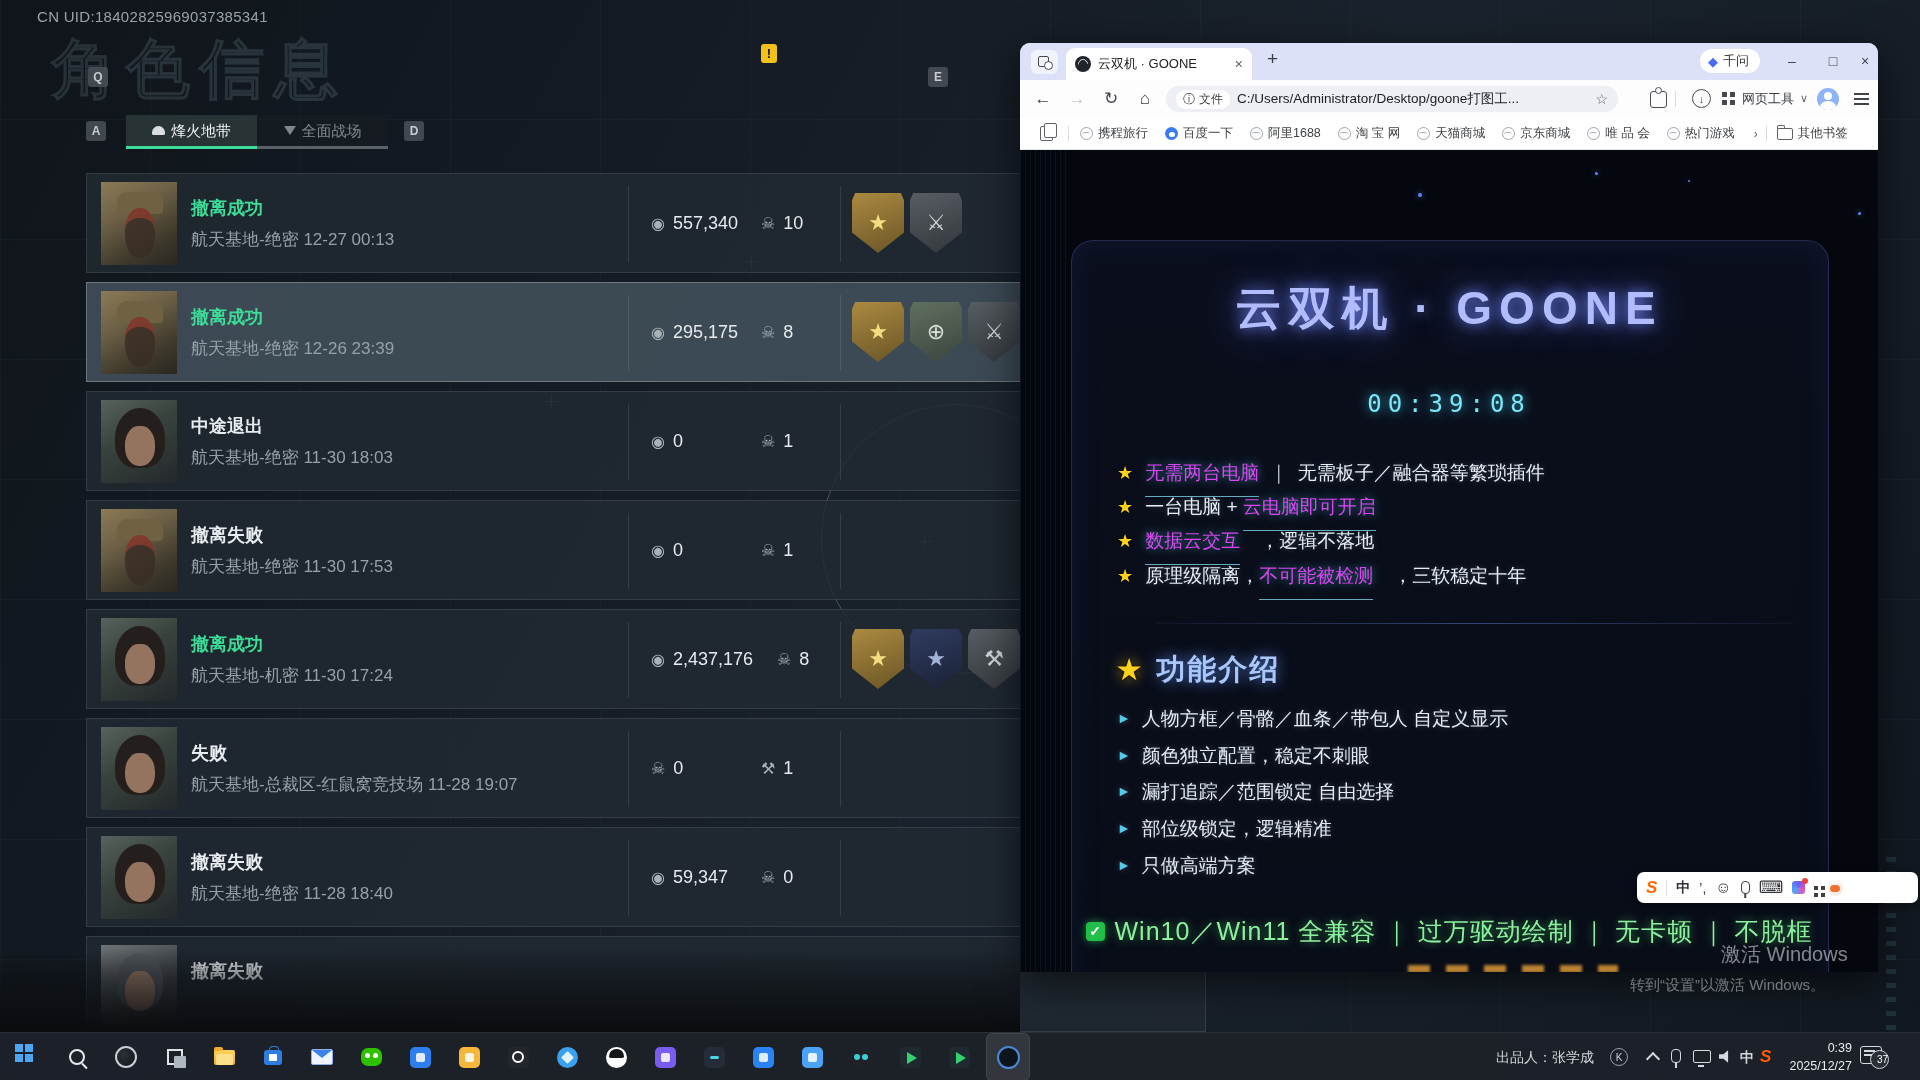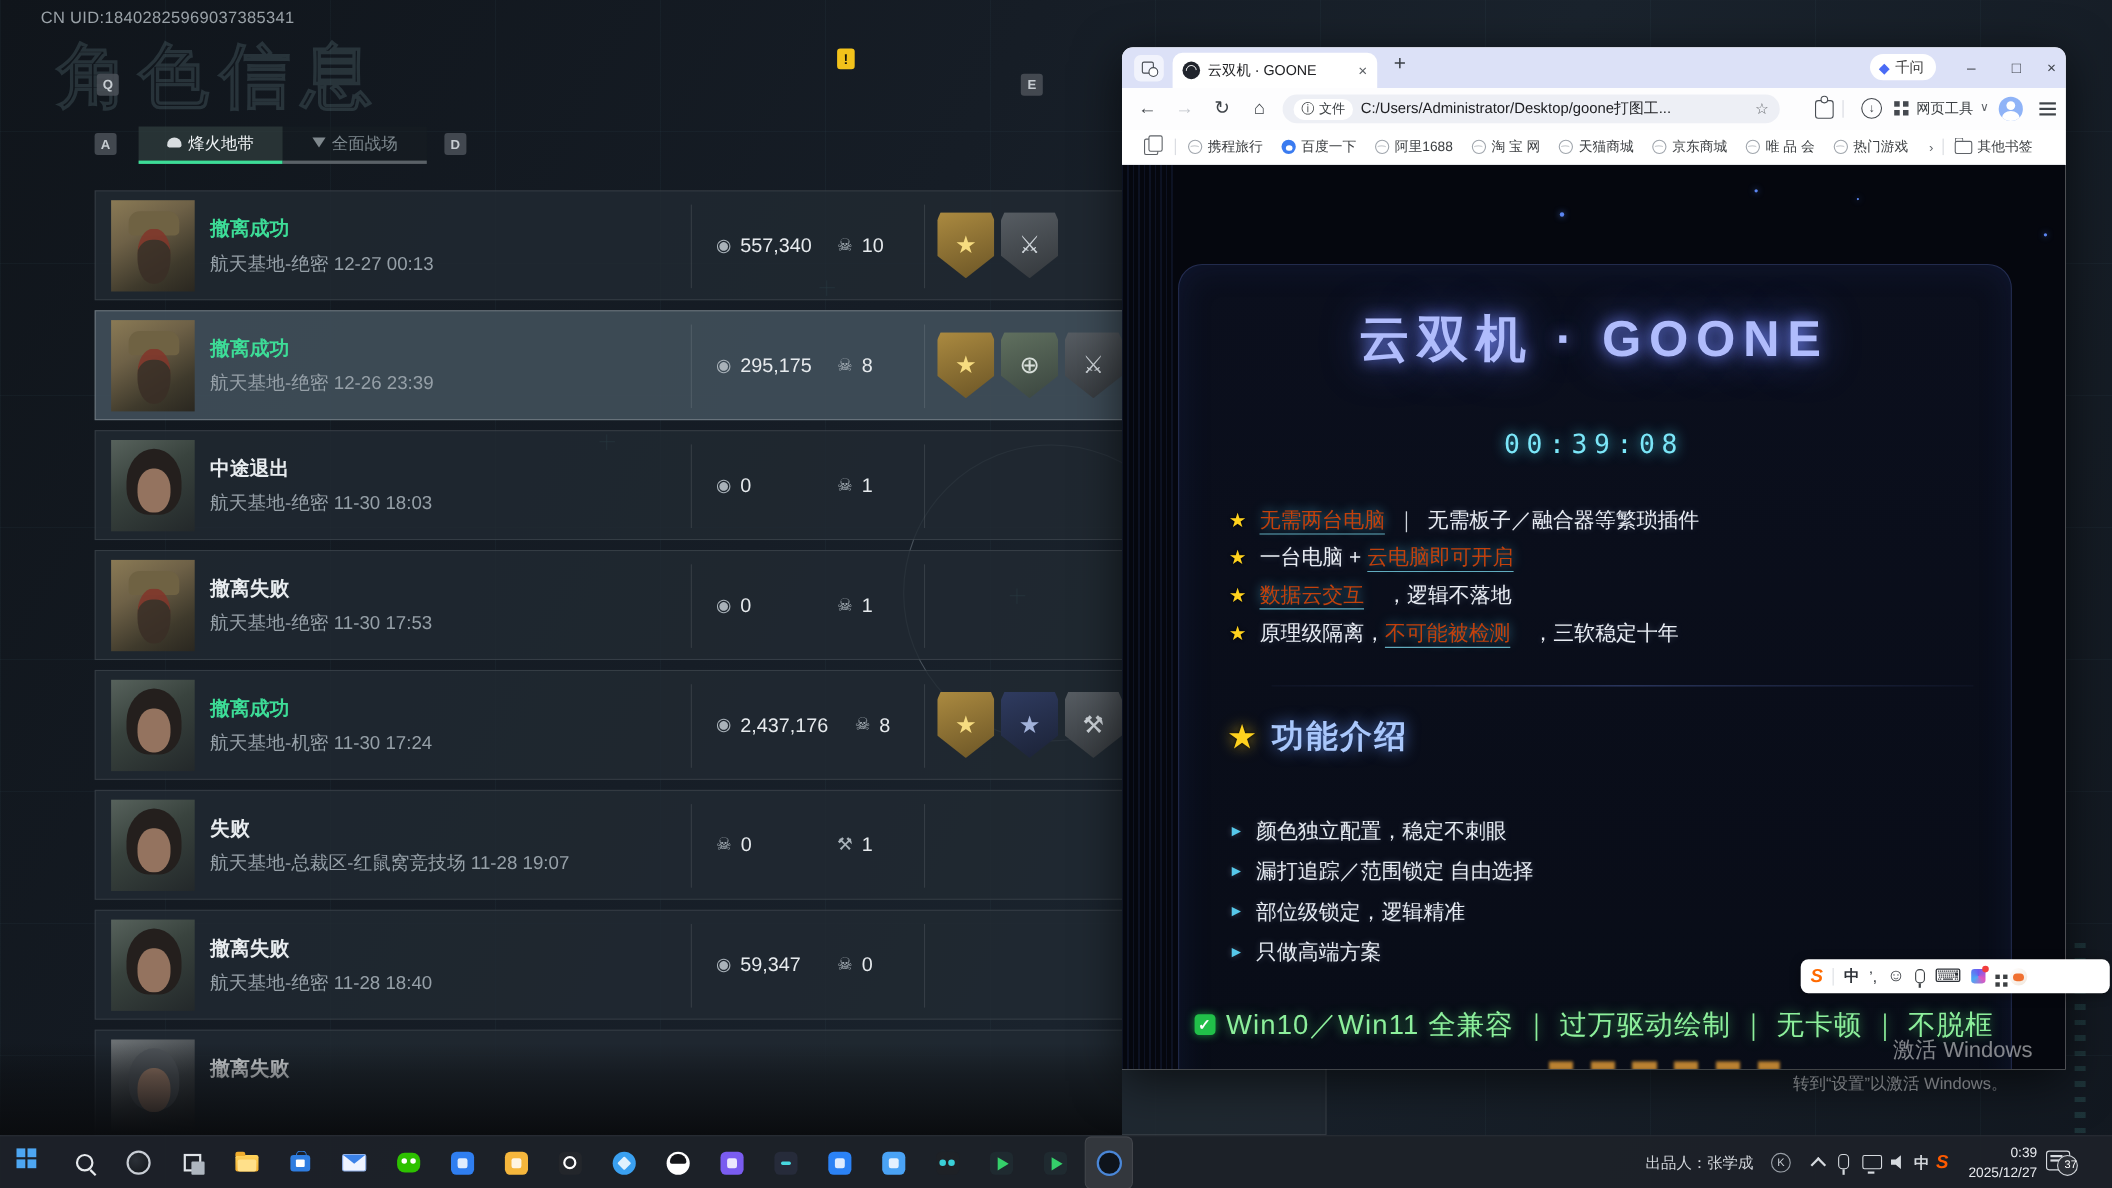--- a/index.html
+++ b/index.html
@@ -160,21 +160,21 @@
      letter-spacing:7px;color:#b0bcfc;white-space:nowrap;
      text-shadow:0 0 14px rgba(120,140,255,.95),0 0 38px rgba(90,110,255,.65);}
   .neon-date{left:51px;top:204px;width:756px;text-align:center;font-size:27px;letter-spacing:4px;
      color:#7be6f8;font-family:"DejaVu Sans Mono",monospace;
      text-shadow:0 0 12px rgba(70,220,245,.85);}
   .neon-time{left:51px;top:240px;width:756px;text-align:center;font-size:24px;letter-spacing:6px;
      color:#7be6f8;font-family:"DejaVu Sans Mono",monospace;
      text-shadow:0 0 12px rgba(70,220,245,.85);}
   .feat{left:97px;top:0;font-size:19px;color:#e9edf4;white-space:nowrap;}
   .fstar{color:#ffd21e;font-size:18px;margin-right:12px;text-shadow:0 0 3px #000;}
-  .fhl{color:#c2410c;border-bottom:1px solid rgba(130,225,245,.75);padding-bottom:1px;
+  .fhl{color:#d946ef;border-bottom:1px solid rgba(130,225,245,.75);padding-bottom:13px;
      text-shadow:0 0 10px rgba(80,200,235,.65);}
   .fsep{color:#cfd5dc;margin:0 10px;}
   .fpre{text-shadow:0 0 6px rgba(200,220,255,.25);}
   .pdivider{left:136px;top:473px;width:638px;height:1px;
      background:linear-gradient(90deg,rgba(120,150,255,.05),rgba(120,150,255,.4),rgba(120,150,255,.05));}
   .sec-head{left:97px;top:500px;font-size:29px;font-weight:bold;color:#a9c7fb;letter-spacing:2px;
      text-shadow:0 0 14px rgba(100,150,255,.8);}
   .sec-star{color:#ffd21e;margin-right:13px;font-size:27px;text-shadow:0 0 4px #000,0 0 14px rgba(255,210,30,.7);}
   .bullet{left:97px;font-size:19px;color:#e6ebf2;white-space:nowrap;text-shadow:0 0 6px rgba(200,220,255,.28);}
   .bmark{color:#56c8ea;font-size:14px;margin-right:11px;vertical-align:2px;}
@@ -541,20 +541,21 @@
       <div class="abs feat" style="top:413px">
         <span class="fstar">★</span><span class="fpre">原理级隔离，</span><span class="fhl">不可能被检测</span><span class="fsep"></span><span class="fpre">，三软稳定十年</span>
       </div>
 
       <div class="abs pdivider"></div>
 
       <div class="abs sec-head">
         <span class="sec-star">★</span><span>功能介绍</span>
       </div>
 
+      <div class="abs bullet" style="top:556px"><span class="bmark">►</span><span>人物方框／骨骼／血条／带包人 自定义显示</span></div>
       <div class="abs bullet" style="top:593px"><span class="bmark">►</span><span>颜色独立配置，稳定不刺眼</span></div>
       <div class="abs bullet" style="top:629px"><span class="bmark">►</span><span>漏打追踪／范围锁定 自由选择</span></div>
       <div class="abs bullet" style="top:666px"><span class="bmark">►</span><span>部位级锁定，逻辑精准</span></div>
       <div class="abs bullet" style="top:703px"><span class="bmark">►</span><span>只做高端方案</span></div>
 
       <div class="abs compat">
         <span class="ck">✓</span>
         <span class="compat-text">Win10／Win11 全兼容 ｜ 过万驱动绘制 ｜ 无卡顿 ｜ 不脱框</span>
       </div>
 

